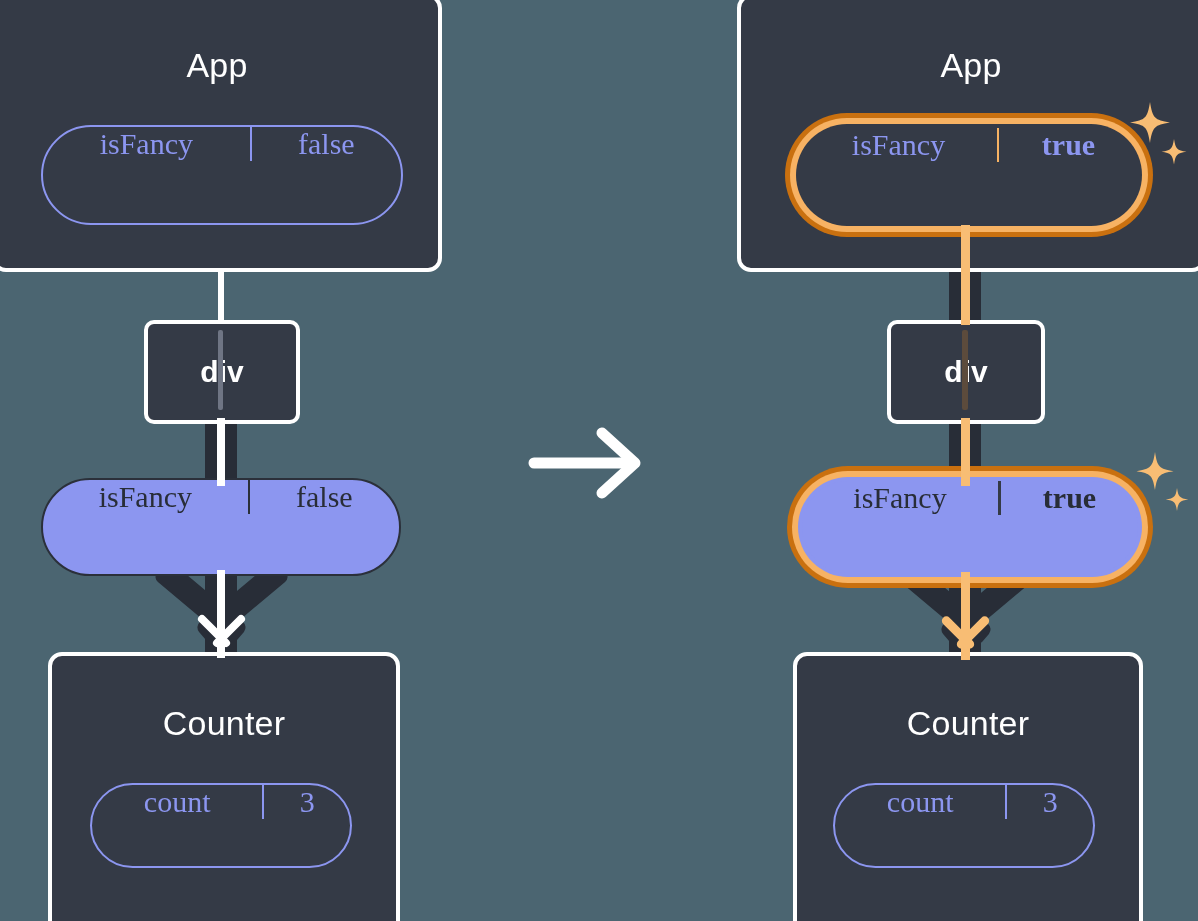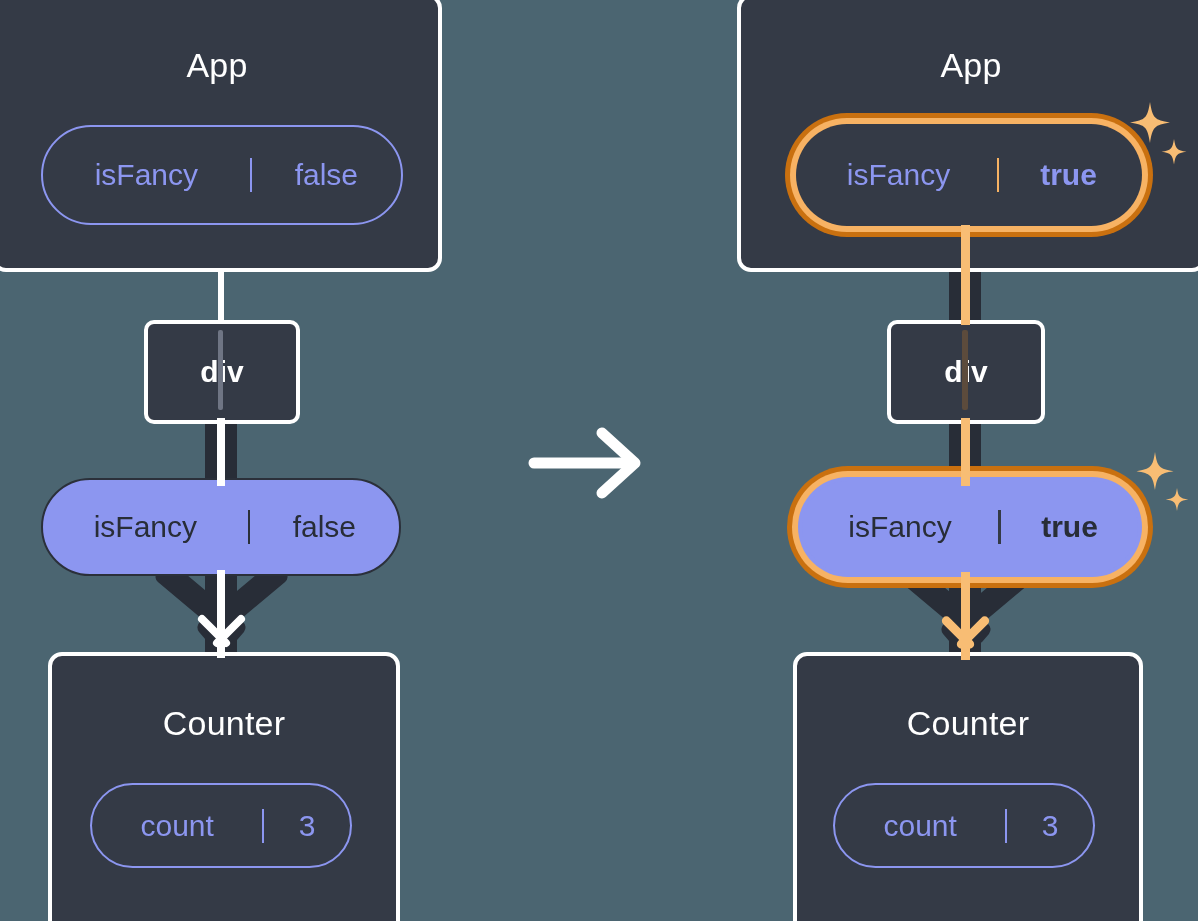--- a/index.html
+++ b/index.html
@@ -41,24 +41,25 @@
     color:#ffffff;
     font-size:30px;font-weight:700;
     z-index:6;
   }
 
   
   .pill{
     position:absolute;
     box-sizing:border-box;
     display:flex;
-    align-items:center;
+    align-items:flex-start;
     border-radius:999px;
     overflow:hidden;
     z-index:8;
+    font-family:Liberation Serif, serif;
   }
   .pill-outline{
     border:2px solid #8c96f0;
     background:transparent;
   }
   .pill-solid{
     background:#8c96f0;
     border:2px solid #2b303a;
   }
   .pill .cellk,.pill .cellv{

